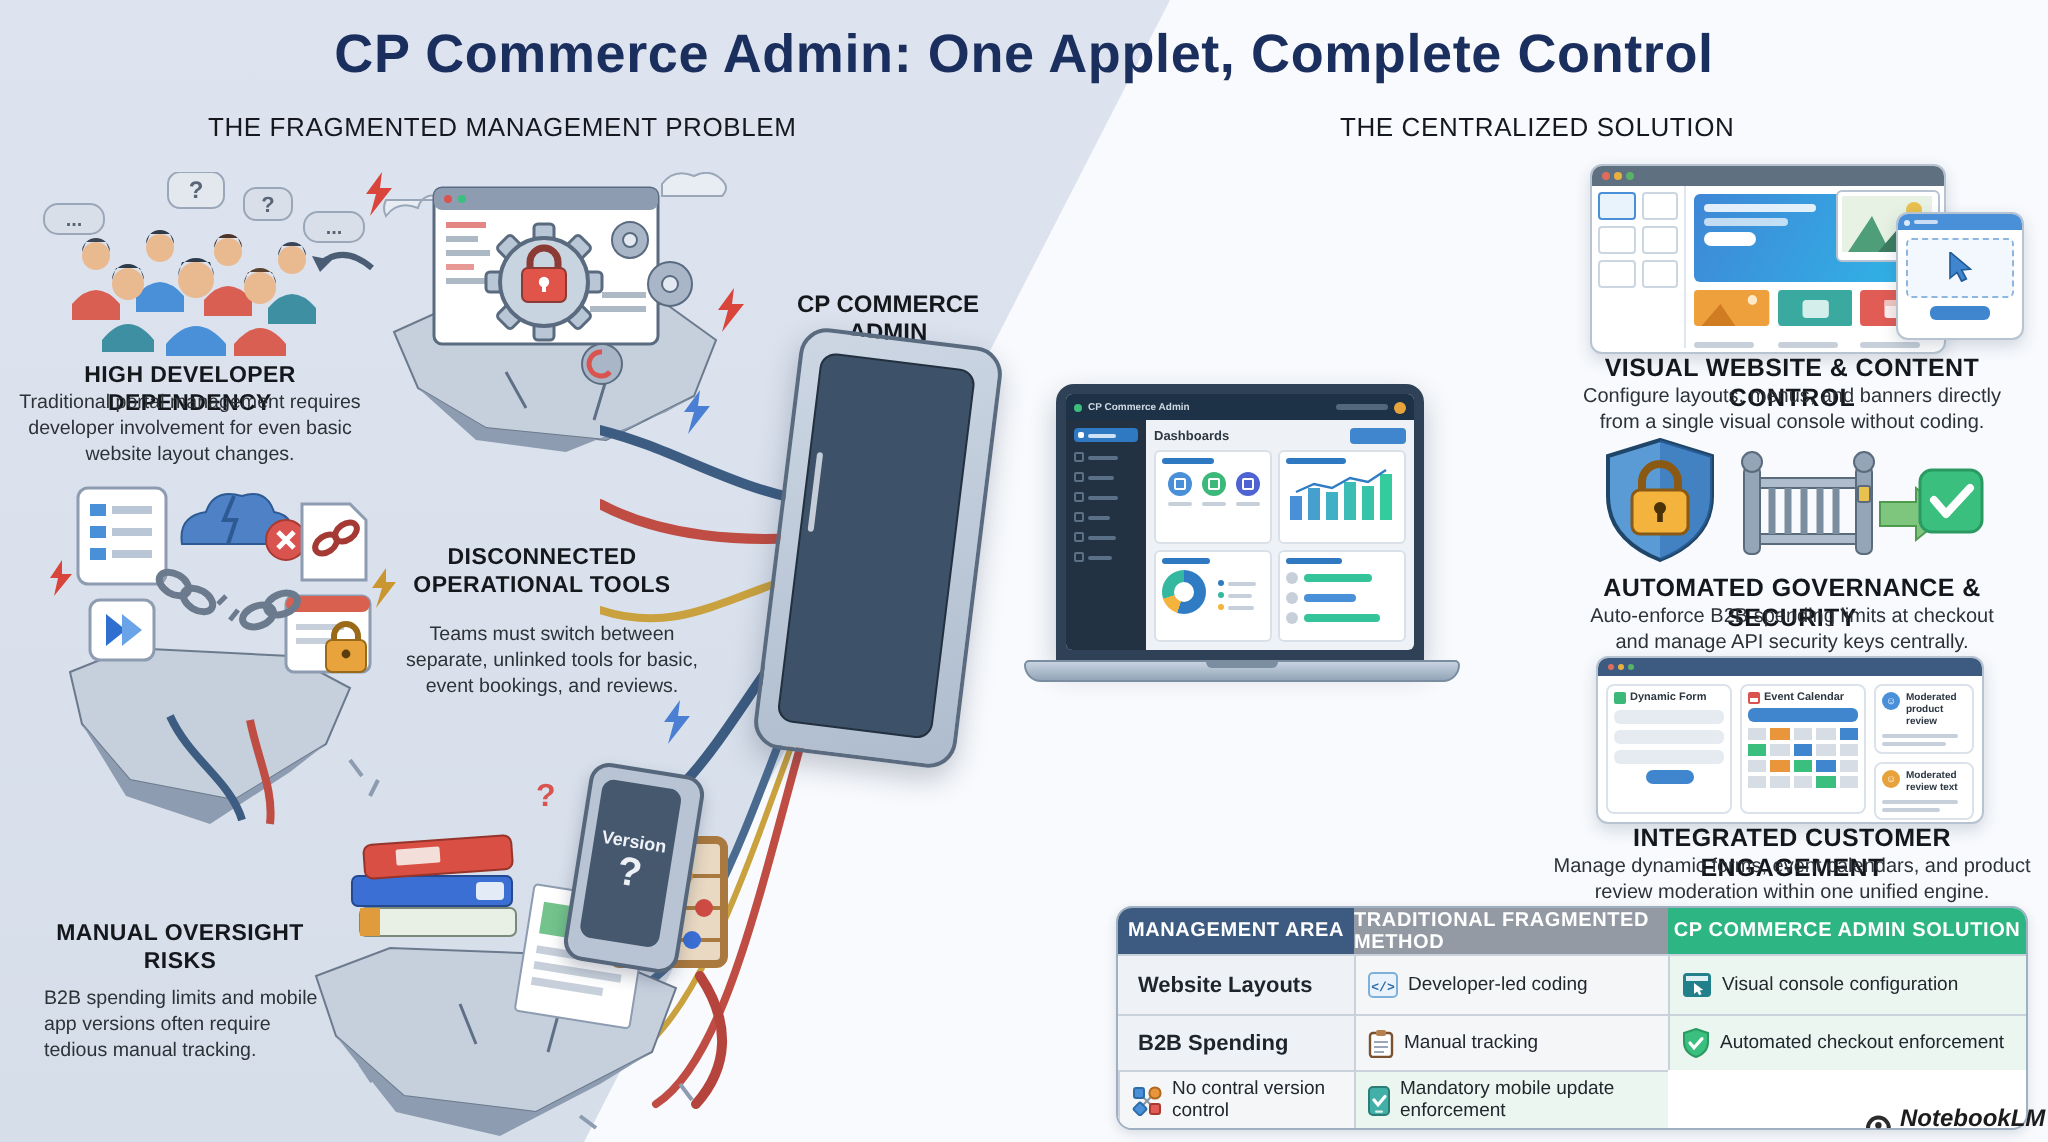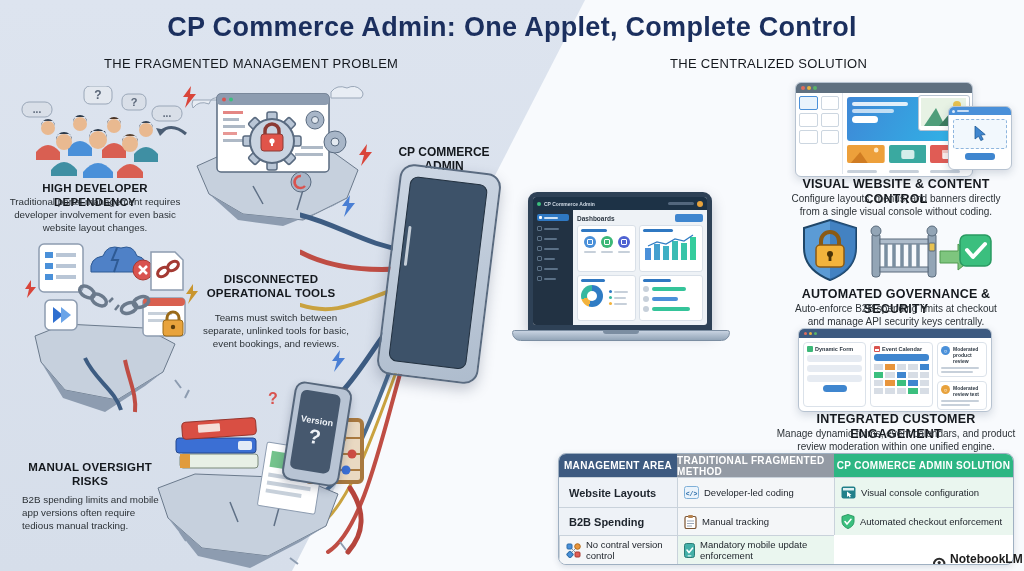--- a/index.html
+++ b/index.html
@@ -619,20 +619,20 @@
     <div class="td sol">
       <svg class="cellicon" width="11" height="15" viewBox="0 0 11 15">
         <rect x=".5" y=".5" width="10" height="14" rx="2" fill="#43b0a8" stroke="#2a7d77"></rect>
         <path d="M3 7 l2 2.4 l3.5 -4.2" fill="none" stroke="#fff" stroke-width="1.6" stroke-linecap="round"></path>
         <rect x="3.5" y="12.2" width="4" height="1.2" rx=".6" fill="#dff3f1"></rect>
       </svg>
       <span>Mandatory mobile update enforcement</span>
     </div>
   </div>
 
-  <div class="abs" style="left:932px;top:552px;display:flex;align-items:center;gap:4px;">
+  <div class="abs" style="left:932px;top:552px;display:flex;align-items:center;gap:4px;font-style:italic;">
     <svg width="14" height="12" viewBox="0 0 14 12">
       <path d="M2 11 a5.2 5.2 0 0 1 10.4 0" fill="none" stroke="#2c2c2c" stroke-width="2"></path>
       <circle cx="7.2" cy="9.6" r="1.6" fill="#2c2c2c"></circle>
     </svg>
     <span style="font-size:12px;font-weight:bold;color:#1c1c1c;">NotebookLM</span>
   </div>
 </div>
 
 </body></html>

